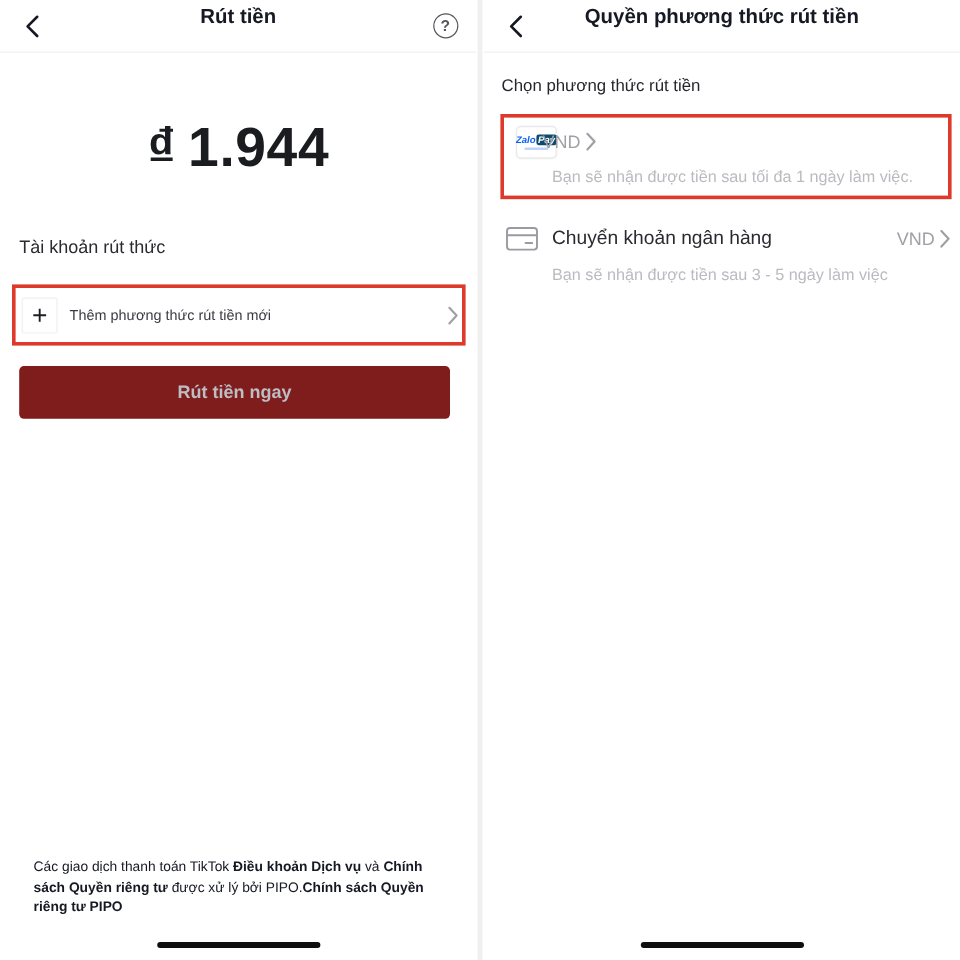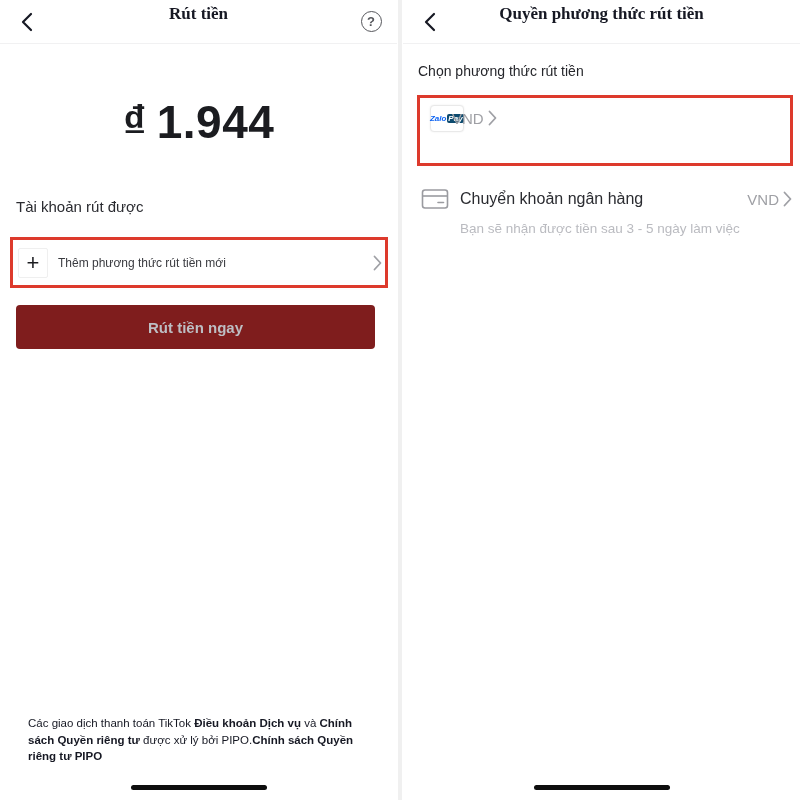--- a/index.html
+++ b/index.html
@@ -8,21 +8,21 @@
   .screen { position: absolute; top: 0; width: 397px; height: 800px; background: #fff; }
   #screen-left { left: 0; }
   #screen-right { left: 403px; }
   .panel-divider { position: absolute; left: 398px; top: 0; width: 4px; height: 800px;
     background: #f0f0f0; }
 
   .header { position: absolute; top: 0; left: 0; right: 0; height: 44px;
     border-bottom: 1px solid #f1f1f2; }
   .header-title { position: absolute; top: 0; left: 40px; right: 40px; height: 28px;
     display: flex; align-items: center; justify-content: center;
-    font-size: 17px; font-weight: 700; color: #161823; font-family: Liberation Serif, serif; }
+    font-size: 17px; font-weight: 700; color: #161823; }
   .back-btn { position: absolute; left: 12px; top: 7px; width: 30px; height: 30px;
     display: flex; align-items: center; justify-content: center; cursor: pointer; }
   .help-btn { position: absolute; right: 14px; top: 9px; width: 24px; height: 24px;
     display: flex; align-items: center; justify-content: center; cursor: pointer; }
   .help-circle { width: 21px; height: 21px; border: 1.6px solid #55565b; border-radius: 50%;
     display: flex; align-items: center; justify-content: center;
     font-size: 13px; font-weight: 600; color: #55565b; }
 
   .amount-row { position: absolute; top: 90px; left: 0; right: 0; height: 64px;
     display: flex; align-items: center; justify-content: center;
@@ -63,21 +63,21 @@
   #method-row-1 { top: 184px; height: 56px; }
   .method-main { display: flex; align-items: center; height: 30px; }
   .method-icon-wrap { width: 34px; height: 28px; display: flex; align-items: center;
     justify-content: center; }
   .method-name { margin-left: 8px; font-size: 16px; color: #2a2b30; flex: 1; }
   .method-currency { font-size: 15px; color: #9fa0a5; margin-right: 4px; }
   .method-desc { margin-left: 42px; margin-top: 7px; font-size: 13.5px; color: #babbc0; }
 
   .zalopay-logo { width: 34px; height: 27px; background: #fff; border: 1px solid #e9e9e9;
     border-radius: 4px; box-shadow: 0 0 2px rgba(0,0,0,0.08);
-    display: flex; flex-direction: row; align-items: center; justify-content: center; margin-left: 24px; }
+    display: flex; flex-direction: column; align-items: center; justify-content: center; margin-left: 24px; }
   .zalopay-wordmark { display: flex; align-items: center; }
   .zalopay-zalo { font-size: 8px; font-weight: 800; font-style: italic; color: #0c63f3; }
   .zalopay-pay { font-size: 8px; font-weight: 800; font-style: italic; color: #fff;
     background: #0c4a6e; border-radius: 2px; padding: 0 1.5px; margin-left: 0.5px; }
   .zalopay-tagline { width: 20px; height: 2px; background: #bcd4f7; border-radius: 1px;
     margin-top: 2px; }
 
   .chev { display: inline-flex; }
 </style>
 </head>
@@ -94,21 +94,21 @@
     <div class="help-btn">
       <div class="help-circle">?</div>
     </div>
   </div>
 
   <div class="amount-row">
     <span class="amount-currency">₫</span>
     <span>1.944</span>
   </div>
 
-  <div class="section-label-left">Tài khoản rút được</div>
+  <div class="section-label-left">Tài khoản rút thức</div>
 
   <div class="add-method-row">
     <div class="plus-box">+</div>
     <div class="add-method-label">Thêm phương thức rút tiền mới</div>
     <span class="chev">
       <svg width="9" height="16" viewBox="0 0 9 16">
         <polyline points="1.5,1.5 7.5,8 1.5,14.5" fill="none" stroke="#9fa0a5" stroke-width="1.8" stroke-linecap="round" stroke-linejoin="round"></polyline>
       </svg>
     </span>
   </div>
@@ -146,20 +146,21 @@
           <div class="zalopay-tagline"></div>
         </div>
       </div>
       <div class="method-currency">VND</div>
       <span class="chev">
         <svg width="9" height="16" viewBox="0 0 9 16">
           <polyline points="1.5,1.5 7.5,8 1.5,14.5" fill="none" stroke="#9fa0a5" stroke-width="1.8" stroke-linecap="round" stroke-linejoin="round"></polyline>
         </svg>
       </span>
     </div>
+    <div class="method-desc">Bạn sẽ nhận được tiền sau tối đa 1 ngày làm việc.</div>
   </div>
   <div class="annotation-box" id="annotation-right"></div>
 
   <div class="method-row" id="method-row-1">
     <div class="method-main">
       <div class="method-icon-wrap">
         <svg width="28" height="24" viewBox="0 0 28 24">
           <rect x="1.5" y="3" width="25" height="18" rx="2.5" fill="none" stroke="#9a9ba0" stroke-width="1.6"></rect>
           <line x1="1.5" y1="9" x2="26.5" y2="9" stroke="#9a9ba0" stroke-width="1.6"></line>
           <line x1="17" y1="15.5" x2="22.5" y2="15.5" stroke="#9a9ba0" stroke-width="1.6" stroke-linecap="round"></line>

